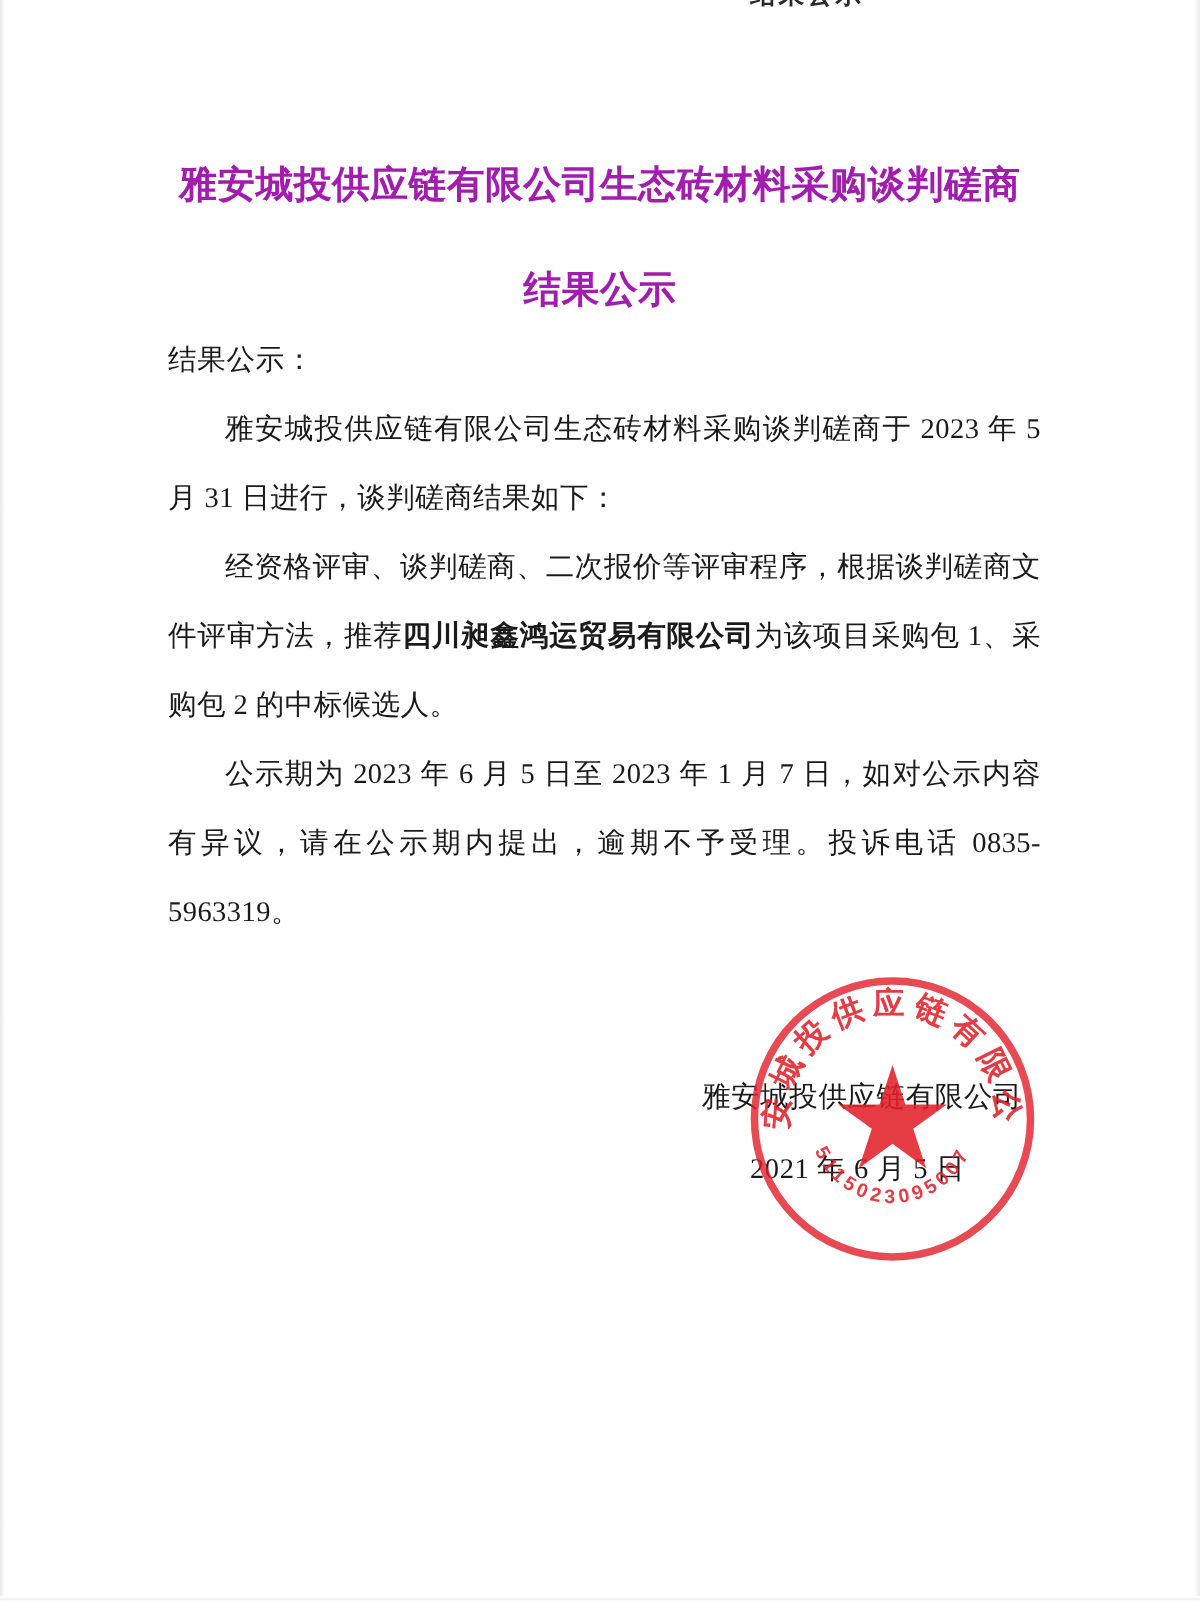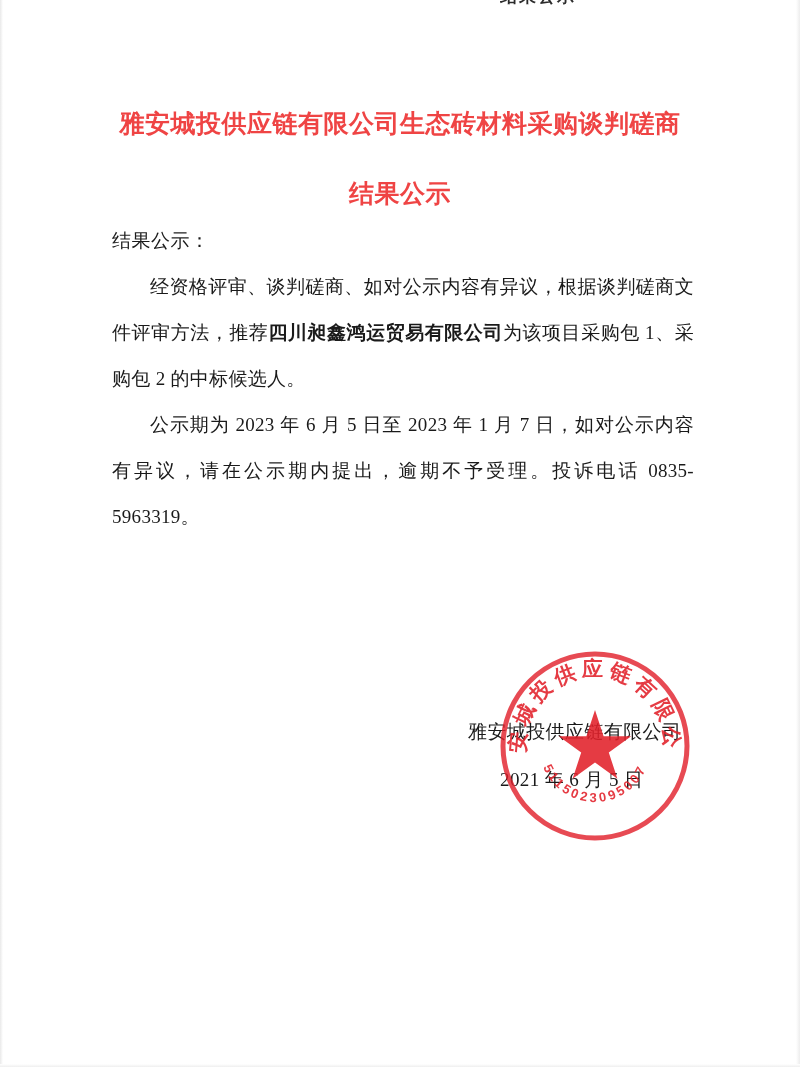--- a/index.html
+++ b/index.html
@@ -68,21 +68,21 @@
     position: absolute;
     top: 88px;
     left: 100px;
     width: 600px;
     text-align: center;
     font-size: 25px;
     font-weight: 700;
     line-height: 70px;
     letter-spacing: 0.5px;
     font-family: "Liberation Sans", "DejaVu Sans", sans-serif;
-    color: #ef4444;
+    color: #a21caf;
   }
   .doc-title .line2 {
     display: block;
   }
 
   .body-block {
     position: absolute;
     top: 218px;
     left: 112px;
     width: 582px;
@@ -150,23 +150,24 @@
 
   <div class="doc-title">
     <span class="line1">雅安城投供应链有限公司生态砖材料采购谈判磋商</span>
     <span class="line2">结果公示</span>
   </div>
 
   <div class="body-block">
 
     <div class="salutation">结果公示：</div>
 
+    <p class="para">雅安城投供应链有限公司生态砖材料采购谈判磋商于 2023 年 5 月 31 日进行，谈判磋商结果如下：</p>
 
     <p class="para">
-      <span>经资格评审、谈判磋商、如对公示内容有异议，根据谈判磋商文件评审方法，推荐</span><span class="strong-name">四川昶鑫鸿运贸易有限公司</span><span>为该项目采购包 1、采购包 2 的中标候选人。</span>
+      <span>经资格评审、谈判磋商、二次报价等评审程序，根据谈判磋商文件评审方法，推荐</span><span class="strong-name">四川昶鑫鸿运贸易有限公司</span><span>为该项目采购包 1、采购包 2 的中标候选人。</span>
     </p>
 
     <p class="para">公示期为 2023 年 6 月 5 日至 2023 年 1 月 7 日，如对公示内容有异议，请在公示期内提出，逾期不予受理。投诉电话 0835-5963319。</p>
 
   </div>
 
   <div class="sign-block">
     <div class="sign-org">雅安城投供应链有限公司</div>
     <div class="sign-date">2021 年 6 月 5 日</div>
   </div>

